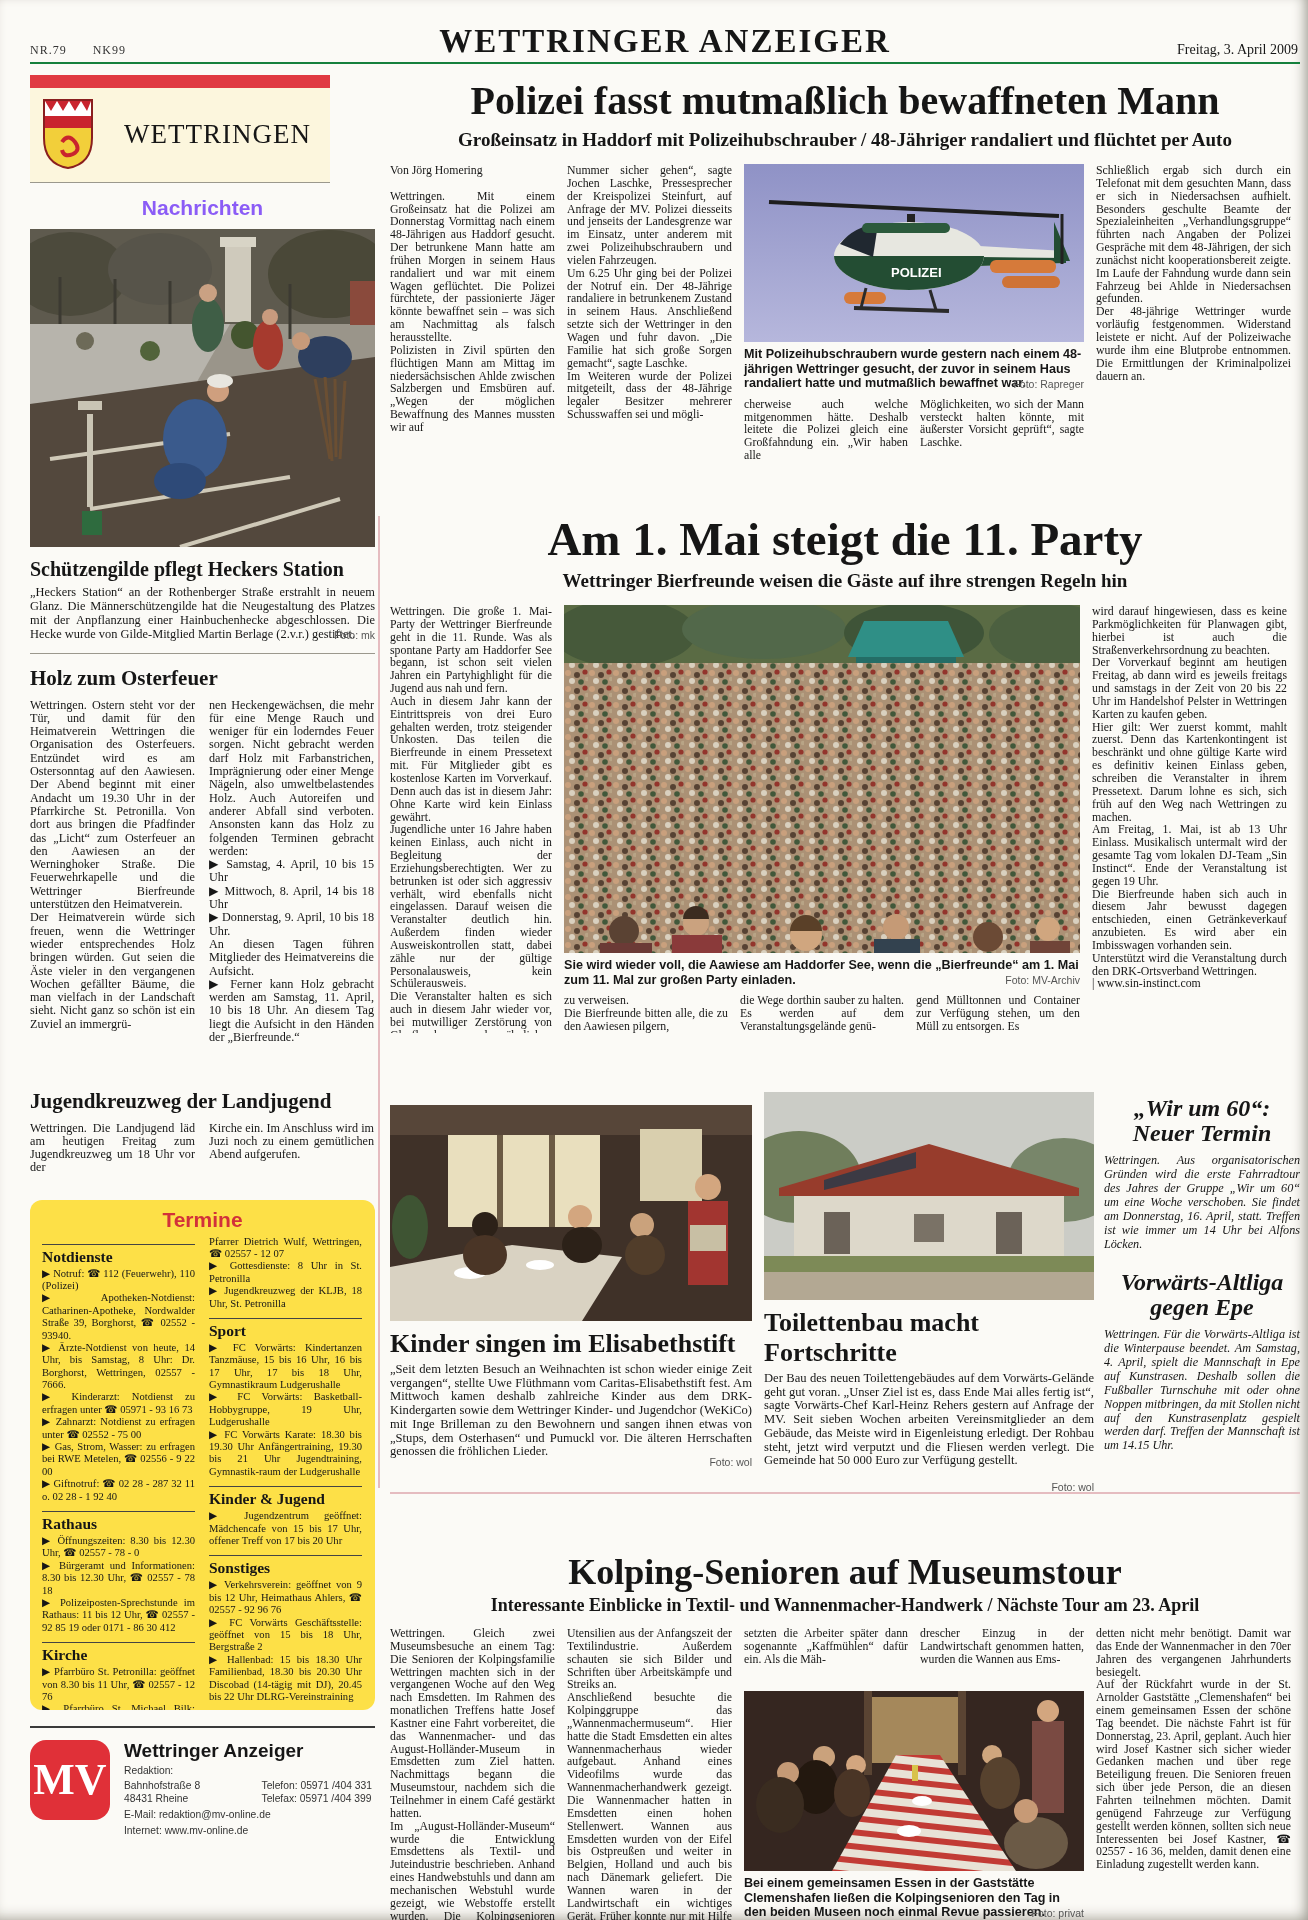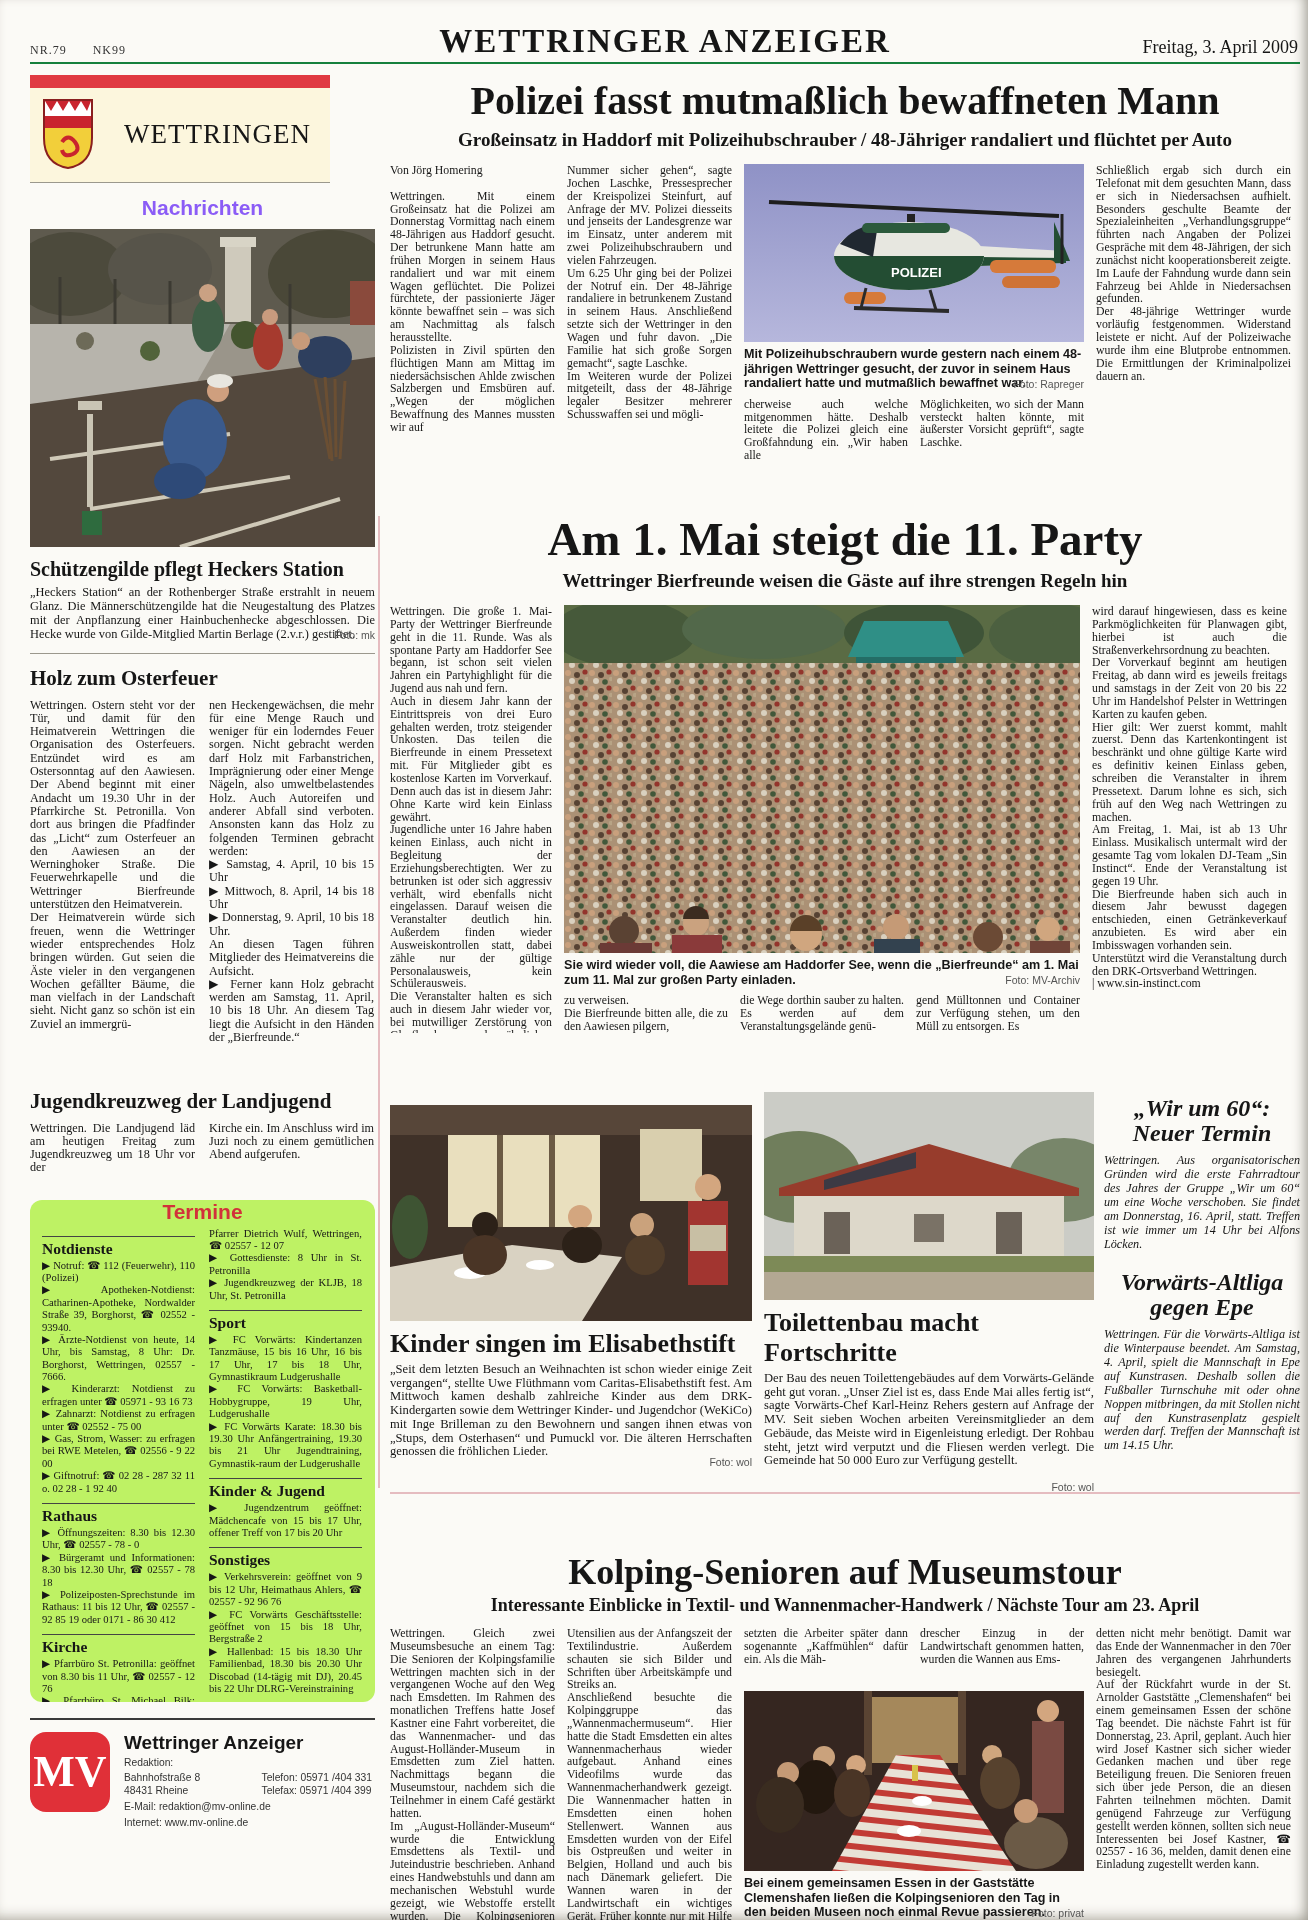--- a/index.html
+++ b/index.html
@@ -3,41 +3,41 @@
 <meta charset="utf-8">
 <style>
   html,body{margin:0;padding:0;}
   body{width:1308px;height:1920px;background:#d8d6d0;font-family:"Liberation Serif",serif;color:#161616;}
   .sheet{position:relative;width:1308px;height:1920px;background:#fbfaf6;overflow:hidden;box-shadow:inset -10px 0 14px -8px #9a978e, inset 0 -10px 14px -8px #b5b2a8;}
   
   .hdr{position:absolute;left:30px;top:18px;width:1270px;height:44px;border-bottom:2px solid #15803d;}
   .hdr .issues{position:absolute;left:0;bottom:4px;font-size:12px;letter-spacing:1px;color:#333;}
   .hdr .issues span{margin-right:26px;}
   .hdr .ptitle{position:absolute;left:0;right:0;bottom:2px;text-align:center;font-size:33px;font-weight:bold;letter-spacing:2px;}
-  .hdr .pdate{position:absolute;right:2px;bottom:4px;font-size:18px;}
+  .hdr .pdate{position:absolute;right:2px;bottom:4px;font-size:14px;}
   
   .sidebar{position:absolute;left:30px;top:75px;width:345px;}
   .wett-box{width:300px;background:#fcf6dd;border-bottom:1px solid #9b988d;}
   .wett-red{height:13px;background:#e03a42;}
   .wett-inner{display:flex;align-items:center;padding:10px 8px 12px 12px;gap:16px;}
   .wett-name{font-size:27px;letter-spacing:1px;margin-left:14px;}
   .nach-label{margin-top:13px;text-align:center;color:#8b5cf6;font-family:"Liberation Sans",sans-serif;font-weight:bold;font-size:21px;}
   .side-photo{display:block;margin-top:9px;}
   .station-title{font-size:20px;font-weight:bold;margin-top:11px;}
   .caption-s{font-size:12.4px;line-height:1.12;text-align:justify;margin-top:5px;white-space:pre-line;}
   .credit{font-family:"Liberation Sans",sans-serif;font-size:10.5px;color:#555;text-align:right;}
   .pull-up{margin-top:-13px;}
   .srule{border:0;border-top:1px solid #9b988d;margin:12px 0 0 0;}
   .side-h3{font-size:21px;font-weight:bold;margin:12px 0 0 0;}
   .cols2{display:flex;gap:14px;margin-top:8px;}
   .cols2 .sc{width:165px;overflow:hidden;}
   .stext{font-size:12.2px;line-height:1.09;text-align:justify;white-space:pre-line;}
   .h378{height:378px;} .h64{height:64px;}
   
-  .termine-box{margin-top:14px;background:#bef264;border-radius:12px;padding:0 12px 10px 12px;height:492px;overflow:hidden;}
+  .termine-box{margin-top:14px;background:#fde047;border-radius:12px;padding:8px 12px 10px 12px;height:492px;overflow:hidden;}
   .termine-label{text-align:center;color:#d2313a;font-family:"Liberation Sans",sans-serif;font-weight:bold;font-size:21px;}
   .tcols{display:flex;gap:14px;margin-top:4px;}
   .tcol{width:153px;}
   .tsec h4{font-size:15.5px;margin:8px 0 2px 0;border-top:1px solid #444;padding-top:3px;}
   .ttext{font-size:10.6px;line-height:1.17;text-align:justify;white-space:pre-line;}
   
   .imprint{margin-top:16px;border-top:2px solid #3a3a3a;padding-top:12px;display:flex;}
   .mv-logo{width:80px;height:80px;background:#e03038;border-radius:16px;display:flex;align-items:center;justify-content:center;color:#fff;font-size:44px;font-weight:bold;font-family:"Liberation Serif",serif;}
   .imp-info{margin-left:14px;width:248px;font-family:"Liberation Sans",sans-serif;}
   .imp-name{font-size:19px;font-weight:bold;}

